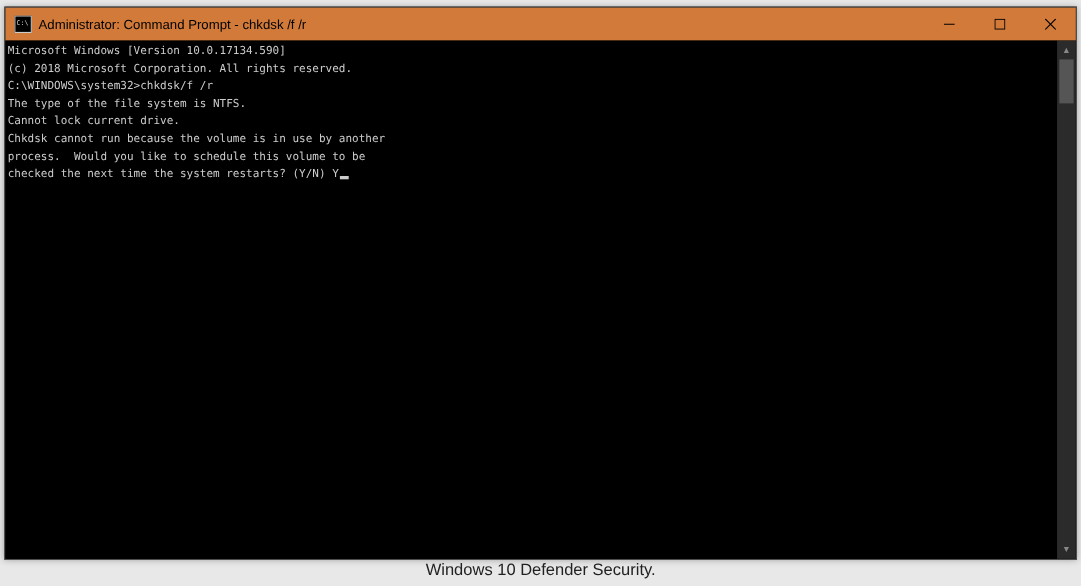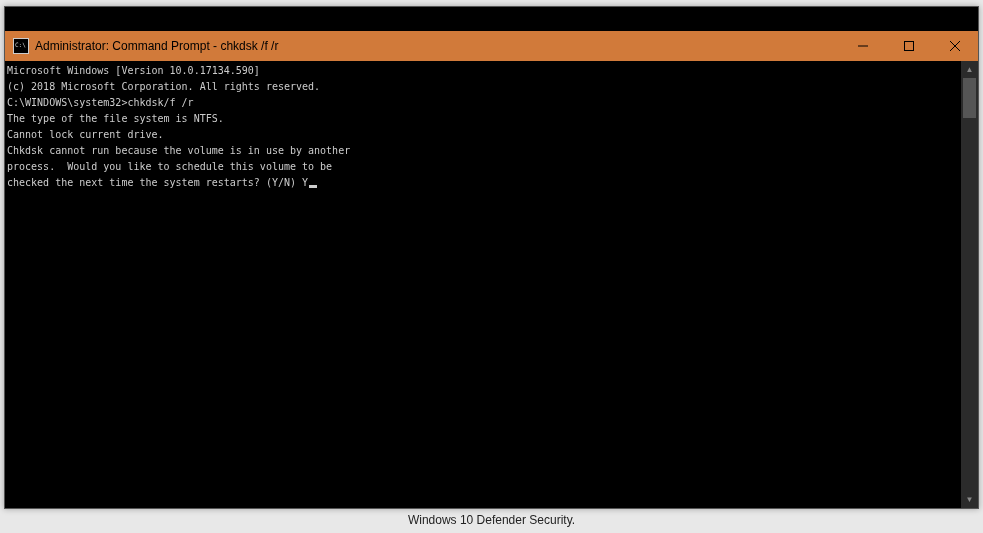--- a/index.html
+++ b/index.html
@@ -26,21 +26,20 @@
     box-shadow: 0 0 6px rgba(0,0,0,0.3);
   }
   .titlebar {
     height: 30px;
     background: #d17a3a;
     display: flex;
     align-items: center;
     color: #000;
     font-size: 12px;
     user-select: none;
-    margin-top: 24px;
   }
   .titlebar-icon {
     width: 16px;
     height: 16px;
     margin-left: 8px;
     margin-right: 6px;
     display: flex;
     align-items: center;
     justify-content: center;
   }
@@ -109,21 +108,21 @@
     left: 2px;
     right: 2px;
     height: 40px;
     background: #555;
   }
   .below-text {
     position: absolute;
     bottom: 6px;
     width: 983px;
     text-align: center;
-    font-size: 12px;
+    font-size: 15px;
     color: #222;
   }
 </style>
 </head>
 <body>
 
 <div class="window">
   <div class="titlebar">
     <span class="titlebar-icon">
       <svg width="16" height="16" viewBox="0 0 16 16">

